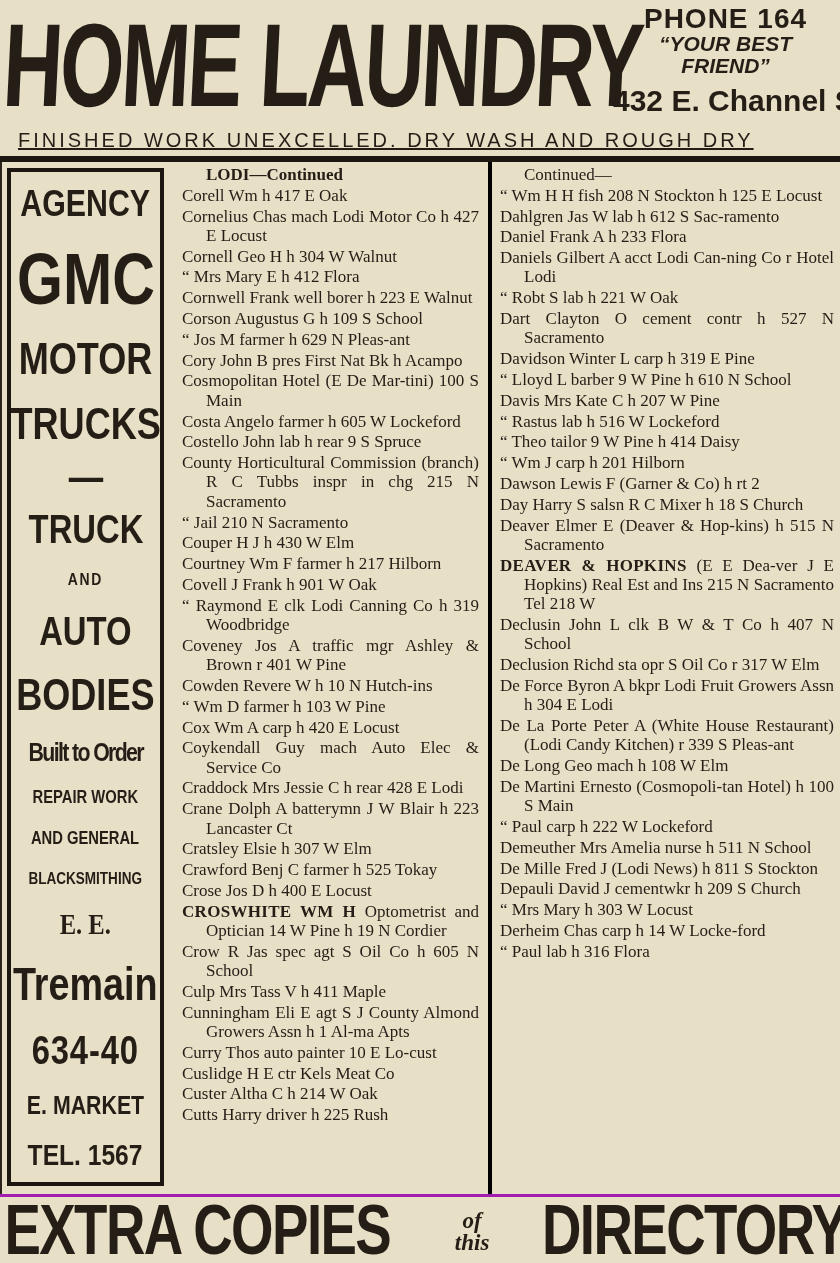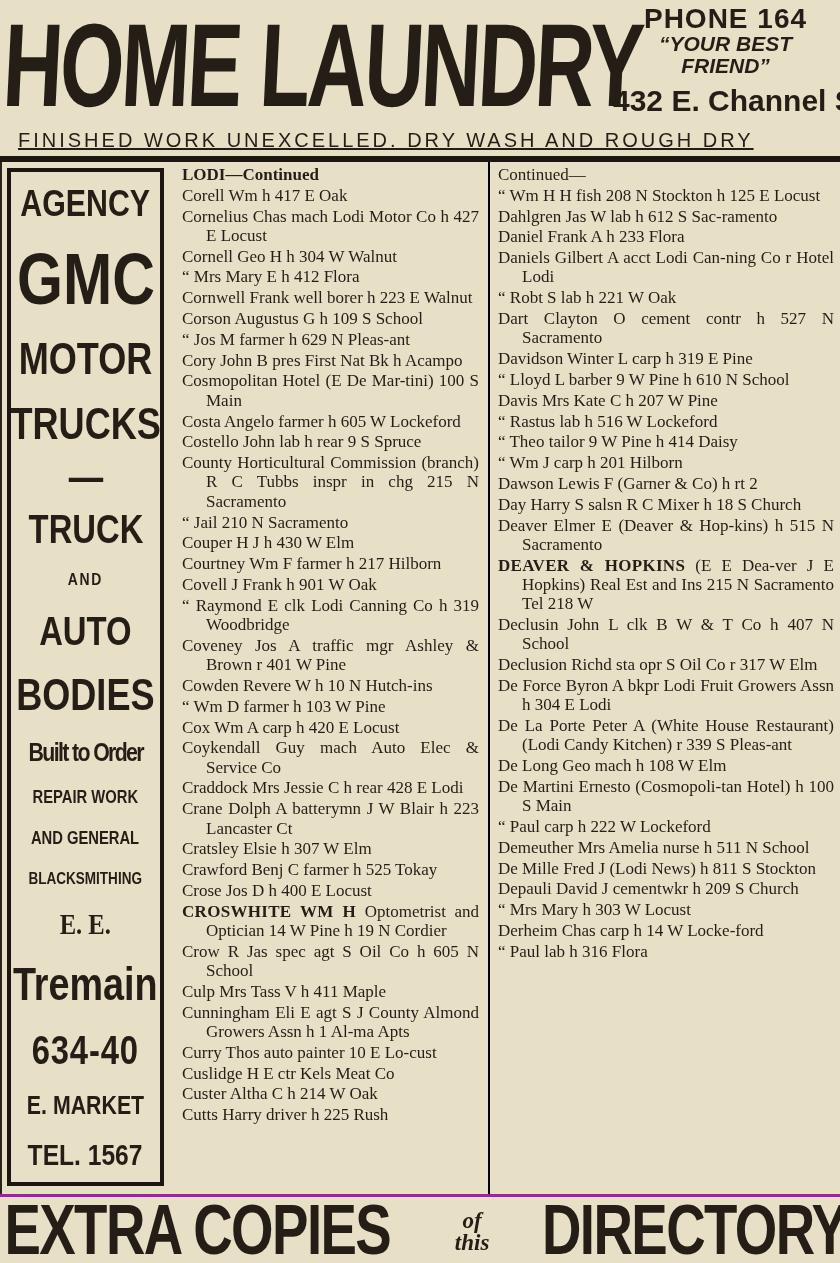--- a/index.html
+++ b/index.html
@@ -56,22 +56,22 @@
   .ad-line:nth-child(12){font-size:18px;}
   .ad-line:nth-child(13){font-size:16.5px;}
   .ad-line:nth-child(14){font-size:30px;font-family:"Liberation Serif",serif;}
   .ad-line:nth-child(15){font-size:46px;}
   .ad-line:nth-child(16){font-size:40px;letter-spacing:1px;}
   .ad-line:nth-child(17){font-size:26px;}
   .ad-line:nth-child(18){font-size:30px;}
   
   .col{box-sizing:border-box;font-size:17px;line-height:19.3px;text-align:justify;overflow:hidden;padding-top:3px;}
   .col-left{width:318px;flex:none;padding-left:12px;padding-right:9px;}
-  .col-right{flex:1;border-left:2px solid #000000;padding-left:8px;padding-right:6px;}
-  .col-header{font-weight:bold;}
+  .col-right{flex:1;border-left:4px solid #000000;padding-left:8px;padding-right:6px;}
+  .col-header{font-weight:bold;margin-left:24px;}
   .col-right .col-header{font-weight:normal;}
   .entry{padding-left:24px;text-indent:-24px;margin-top:1.5px;}
   .entry b{letter-spacing:.3px;}
   
   .footer{
     flex:none;height:66px;border-top:3px solid #a21caf;
     display:flex;align-items:center;justify-content:center;gap:10px;
     font-family:"Liberation Sans", sans-serif;font-weight:bold;overflow:hidden;
   }
   .footer-big{font-size:70px;letter-spacing:-2px;white-space:nowrap;transform:scaleX(.78);line-height:.9;}

